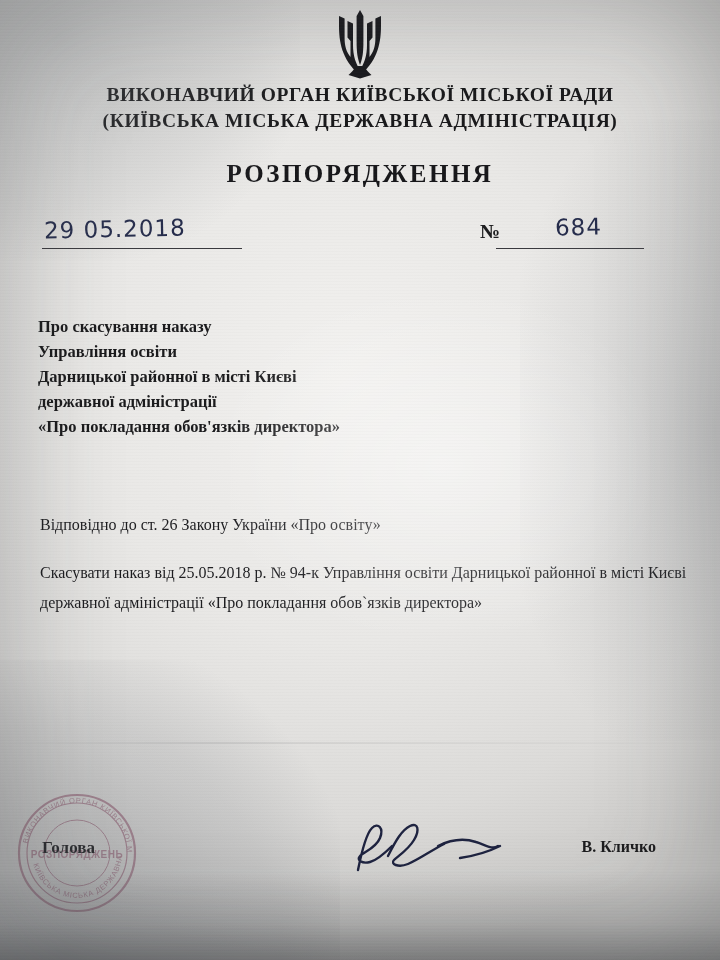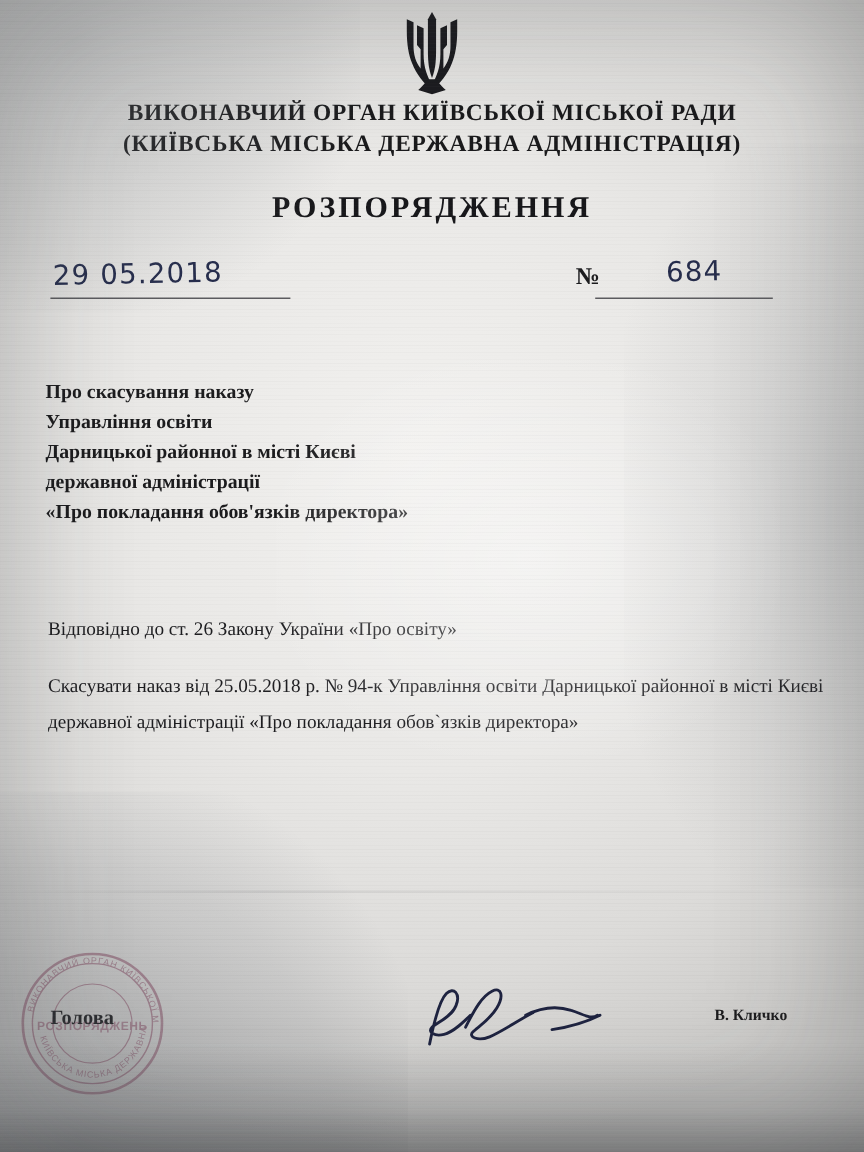--- a/index.html
+++ b/index.html
@@ -204,21 +204,21 @@
     top: 6px;
     font-family: "Liberation Serif", serif;
     font-size: 17px;
     font-weight: bold;
   }
   .sig-name {
     position: absolute;
     right: 24px;
     top: 6px;
     font-family: "Liberation Serif", serif;
-    font-size: 13px;
+    font-size: 16px;
     font-weight: bold;
     margin-left: 44px;
   }
   .sig-mark {
     position: absolute;
     left: 300px;
     top: -16px;
     width: 180px;
     height: 66px;
   }

